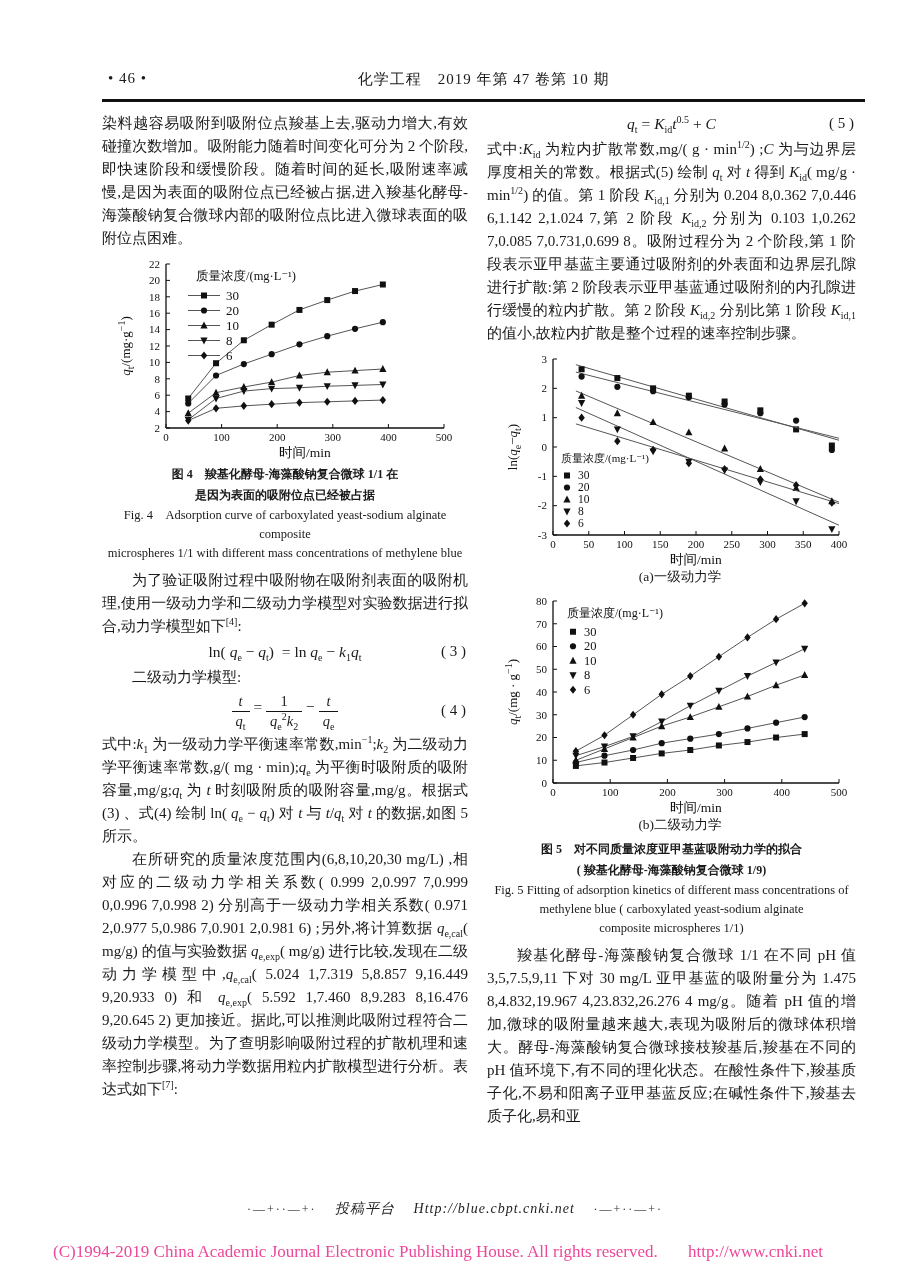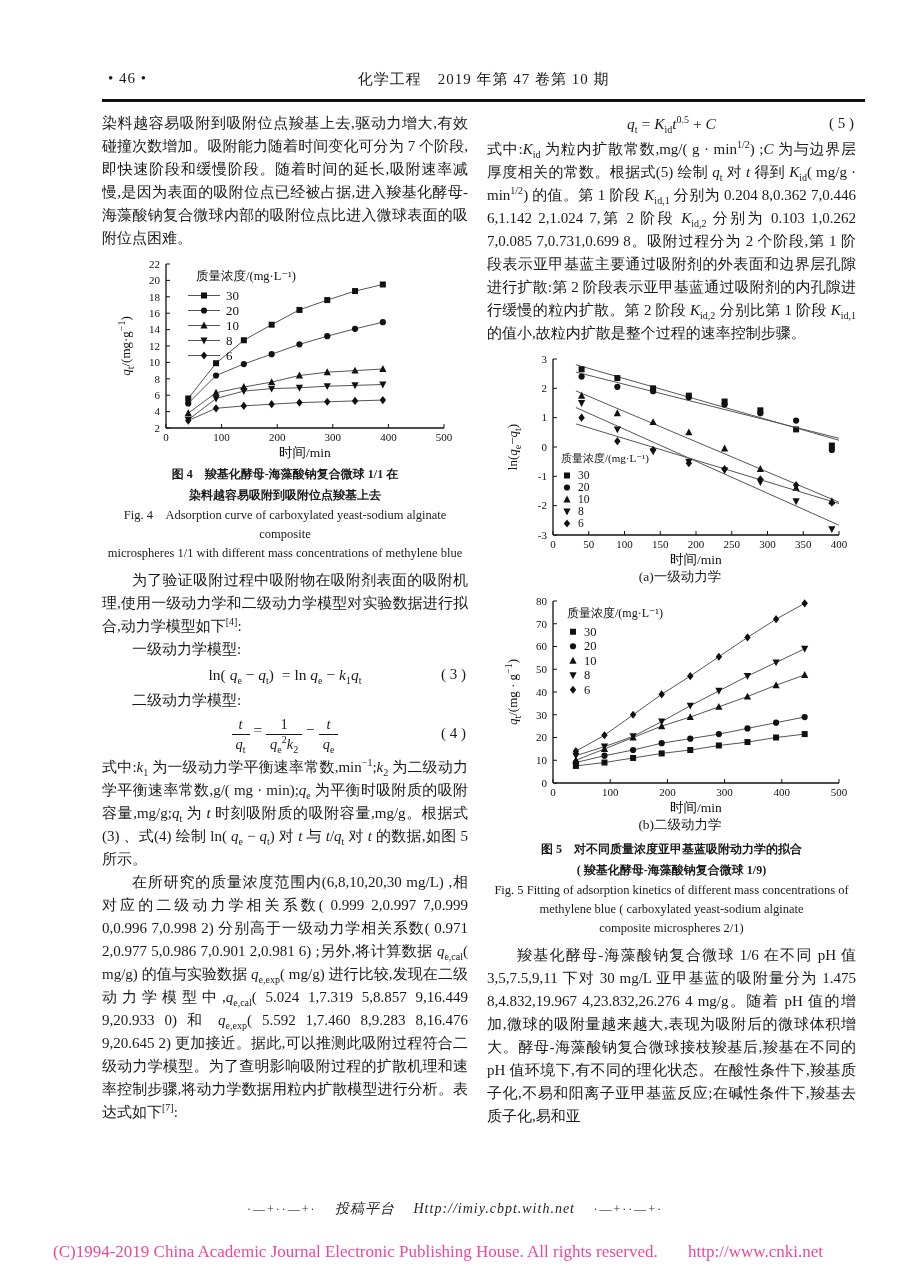--- a/index.html
+++ b/index.html
@@ -43,21 +43,21 @@
 
 <div class="page">
 
   <div class="header">
     <span class="page-num">• 46 •</span>
     <span class="journal-title">化学工程　2019 年第 47 卷第 10 期</span>
   </div>
   <div class="head-rule"></div>
 
   <div class="col col-left">
-    <p>染料越容易吸附到吸附位点羧基上去,驱动力增大,有效碰撞次数增加。吸附能力随着时间变化可分为 7 个阶段,即快速阶段和缓慢阶段。随着时间的延长,吸附速率减慢,是因为表面的吸附位点已经被占据,进入羧基化酵母-海藻酸钠复合微球内部的吸附位点比进入微球表面的吸附位点困难。</p>
+    <p>染料越容易吸附到吸附位点羧基上去,驱动力增大,有效碰撞次数增加。吸附能力随着时间变化可分为 2 个阶段,即快速阶段和缓慢阶段。随着时间的延长,吸附速率减慢,是因为表面的吸附位点已经被占据,进入羧基化酵母-海藻酸钠复合微球内部的吸附位点比进入微球表面的吸附位点困难。</p>
 
     <div class="figure">
       <div class="chart-host" style="width: 340px; height: 204px; margin-left: 14px;">
         <div class="ylabel" style="left: 10px; top: 90px; transform: translate(-50%, -50%) rotate(-90deg);"><i>q</i><sub>t</sub>/(mg·g<sup>−1</sup>)</div>
       <svg width="340" height="204" viewBox="0 0 340 204">
             <line x1="50" y1="8" x2="50" y2="172" stroke="#111" stroke-width="1.3"></line>
             <line x1="50" y1="172" x2="328" y2="172" stroke="#111" stroke-width="1.3"></line>
             <line x1="50" y1="172" x2="50" y2="168" stroke="#111" stroke-width="1"></line>
             <text x="50" y="185" text-anchor="middle" style="font-family:'Liberation Serif','DejaVu Serif',serif;font-size:11px;fill:#111">0</text>
             <line x1="105.6" y1="172" x2="105.6" y2="168" stroke="#111" stroke-width="1"></line>
@@ -151,28 +151,27 @@
             <line x1="72" y1="84.5" x2="104" y2="84.5" stroke="#555" stroke-width="1"></line>
             <path d="M88,88.4L91.6,81.5L84.4,81.5Z" fill="#111"></path>
             <text x="110" y="88.82" style="font-family:'Liberation Serif','DejaVu Serif',serif;font-size:13px;fill:#111">8</text>
             <line x1="72" y1="99.5" x2="104" y2="99.5" stroke="#555" stroke-width="1"></line>
             <path d="M88,95.4L91.2,99.5L88,103.6L84.8,99.5Z" fill="#111"></path>
             <text x="110" y="103.82" style="font-family:'Liberation Serif','DejaVu Serif',serif;font-size:13px;fill:#111">6</text>
           </svg>
         </div>
       <div class="cap-block">
         <div class="fig-cap-cn">图 4　羧基化酵母-海藻酸钠复合微球 1/1 在</div>
-        <div class="fig-cap-cn">染料越容易吸附到吸附位点羧基上去</div>
+        <div class="fig-cap-cn">是因为表面的吸附位点已经被占据</div>
         <div class="fig-cap-en">Fig. 4　Adsorption curve of carboxylated yeast-sodium alginate composite</div>
         <div class="fig-cap-en">microspheres 1/1 with different mass concentrations of methylene blue</div>
       </div>
     </div>
 
     <p class="indent">为了验证吸附过程中吸附物在吸附剂表面的吸附机理,使用一级动力学和二级动力学模型对实验数据进行拟合,动力学模型如下<sup>[4]</sup>:</p>
-    <p class="model-label">一级动力学模型:</p>
     <div class="eq-row">
       <span>ln( <i>q</i><sub>e</sub> − <i>q</i><sub>t</sub>)&nbsp; = ln <i>q</i><sub>e</sub> − <i>k</i><sub>1</sub><i>q</i><sub>t</sub></span>
       <span class="eq-num">( 3 )</span>
     </div>
     <p class="model-label">二级动力学模型:</p>
     <div class="eq-row">
       <span><span class="frac"><span class="num"><i>t</i></span><span class="den"><i>q</i><sub>t</sub></span></span> = <span class="frac"><span class="num">1</span><span class="den"><i>q</i><sub>e</sub><sup>2</sup><i>k</i><sub>2</sub></span></span> − <span class="frac"><span class="num"><i>t</i></span><span class="den"><i>q</i><sub>e</sub></span></span></span>
       <span class="eq-num">( 4 )</span>
     </div>
     <p>式中:<i>k</i><sub>1</sub> 为一级动力学平衡速率常数,min<sup>−1</sup>;<i>k</i><sub>2</sub> 为二级动力学平衡速率常数,g/( mg · min);<i>q</i><sub>e</sub> 为平衡时吸附质的吸附容量,mg/g;<i>q</i><sub>t</sub> 为 <i>t</i> 时刻吸附质的吸附容量,mg/g。根据式(3) 、式(4) 绘制 ln( <i>q</i><sub>e</sub> − <i>q</i><sub>t</sub>) 对 <i>t</i> 与 <i>t</i>/<i>q</i><sub>t</sub> 对 <i>t</i> 的数据,如图 5 所示。</p>
@@ -387,30 +386,30 @@
           </svg>
         </div>
       <div class="subcaption" style="margin-left: 50px; width: 286px;">(b)二级动力学</div>
     </div>
 
     <div class="cap-block">
       <div class="fig-cap-cn">图 5　对不同质量浓度亚甲基蓝吸附动力学的拟合</div>
       <div class="fig-cap-cn">( 羧基化酵母-海藻酸钠复合微球 1/9)</div>
       <div class="fig-cap-en">Fig. 5 Fitting of adsorption kinetics of different mass concentrations of</div>
       <div class="fig-cap-en">methylene blue ( carboxylated yeast-sodium alginate</div>
-      <div class="fig-cap-en">composite microspheres 2/1)</div>
-    </div>
-
-    <p class="indent">羧基化酵母-海藻酸钠复合微球 1/6 在不同 pH 值 3,5,7.5,9,11 下对 30 mg/L 亚甲基蓝的吸附量分为 1.475 8,4.832,19.967 4,23.832,26.276 4 mg/g。随着 pH 值的增加,微球的吸附量越来越大,表现为吸附后的微球体积增大。酵母-海藻酸钠复合微球接枝羧基后,羧基在不同的 pH 值环境下,有不同的理化状态。在酸性条件下,羧基质子化,不易和阳离子亚甲基蓝反应;在碱性条件下,羧基去质子化,易和亚</p>
+      <div class="fig-cap-en">composite microspheres 1/1)</div>
+    </div>
+
+    <p class="indent">羧基化酵母-海藻酸钠复合微球 1/1 在不同 pH 值 3,5,7.5,9,11 下对 30 mg/L 亚甲基蓝的吸附量分为 1.475 8,4.832,19.967 4,23.832,26.276 4 mg/g。随着 pH 值的增加,微球的吸附量越来越大,表现为吸附后的微球体积增大。酵母-海藻酸钠复合微球接枝羧基后,羧基在不同的 pH 值环境下,有不同的理化状态。在酸性条件下,羧基质子化,不易和阳离子亚甲基蓝反应;在碱性条件下,羧基去质子化,易和亚</p>
   </div>
 
   <div class="footer-platform">
     <span class="orn">·―+··―+·</span>
     <span class="plat-url">投稿平台</span>
-    <span class="plat-url">Http://imiy.cbpt.with.net</span>
+    <span class="plat-url">Http://blue.cbpt.cnki.net</span>
     <span class="orn plat-url">·―+··―+·</span>
   </div>
 
   <div class="copyright">
     <span>(C)1994-2019 China Academic Journal Electronic Publishing House. All rights reserved.</span>
     <span class="cr-url">http://www.cnki.net</span>
   </div>
 
 </div>
 

